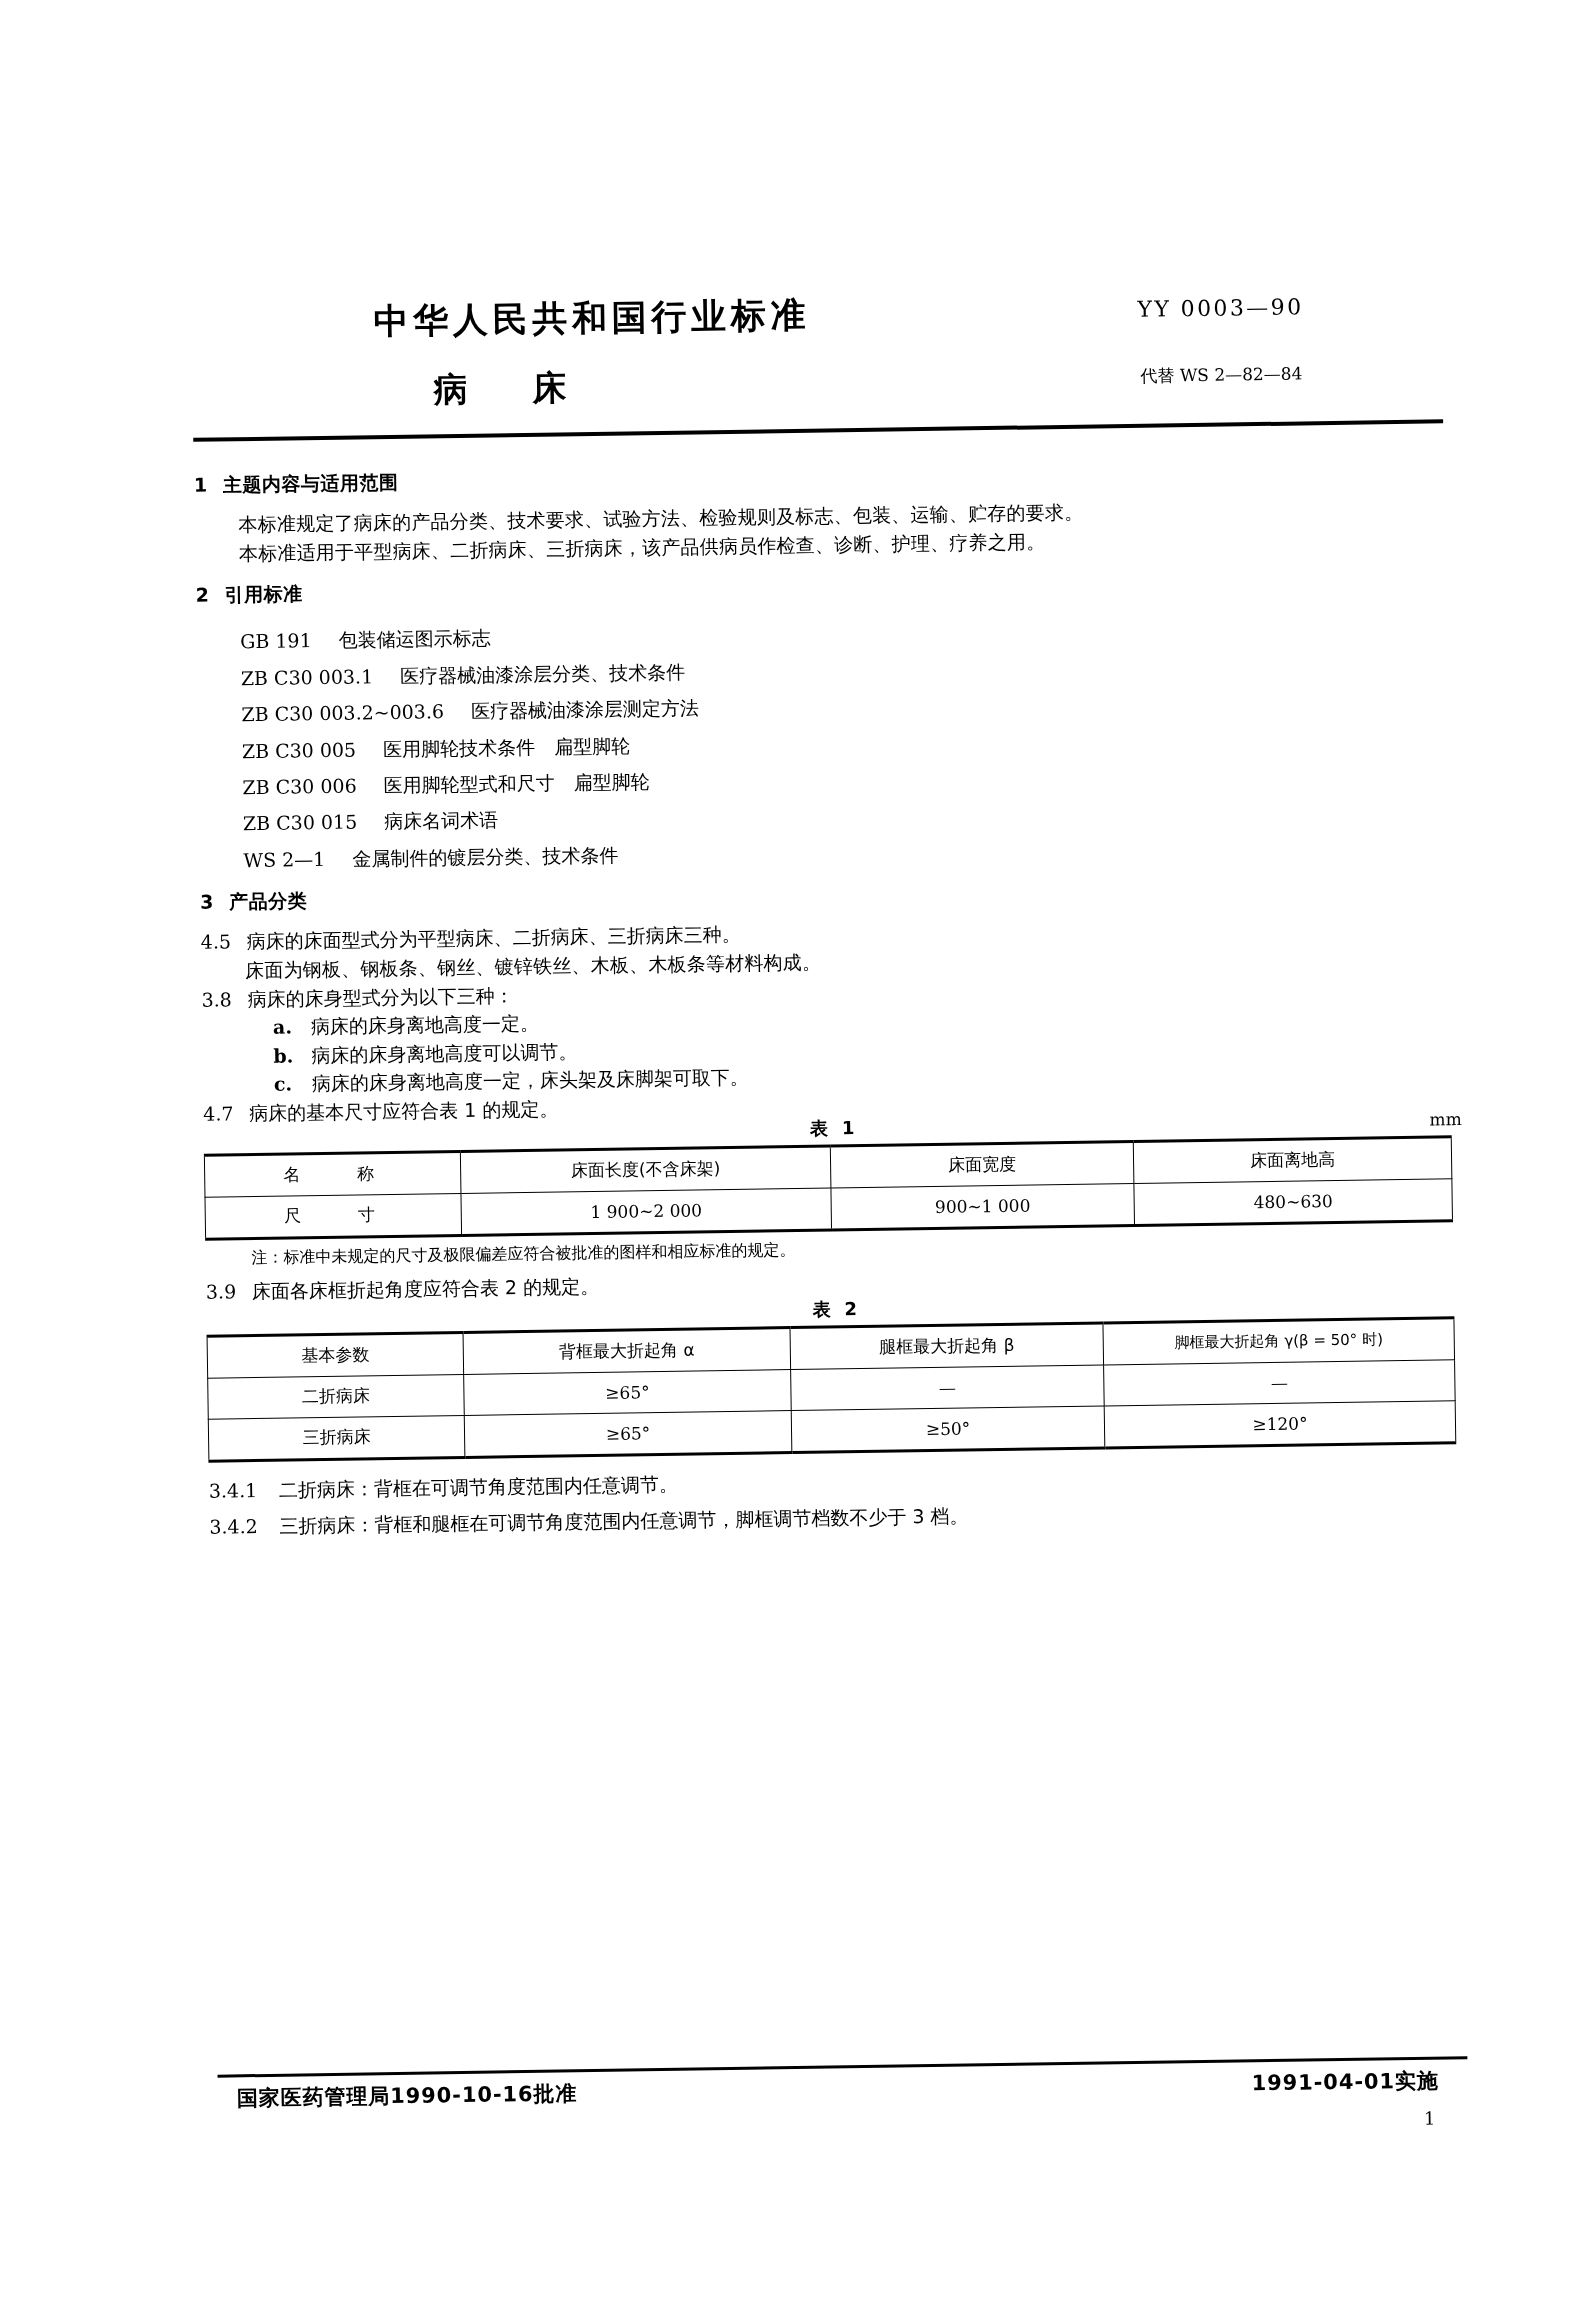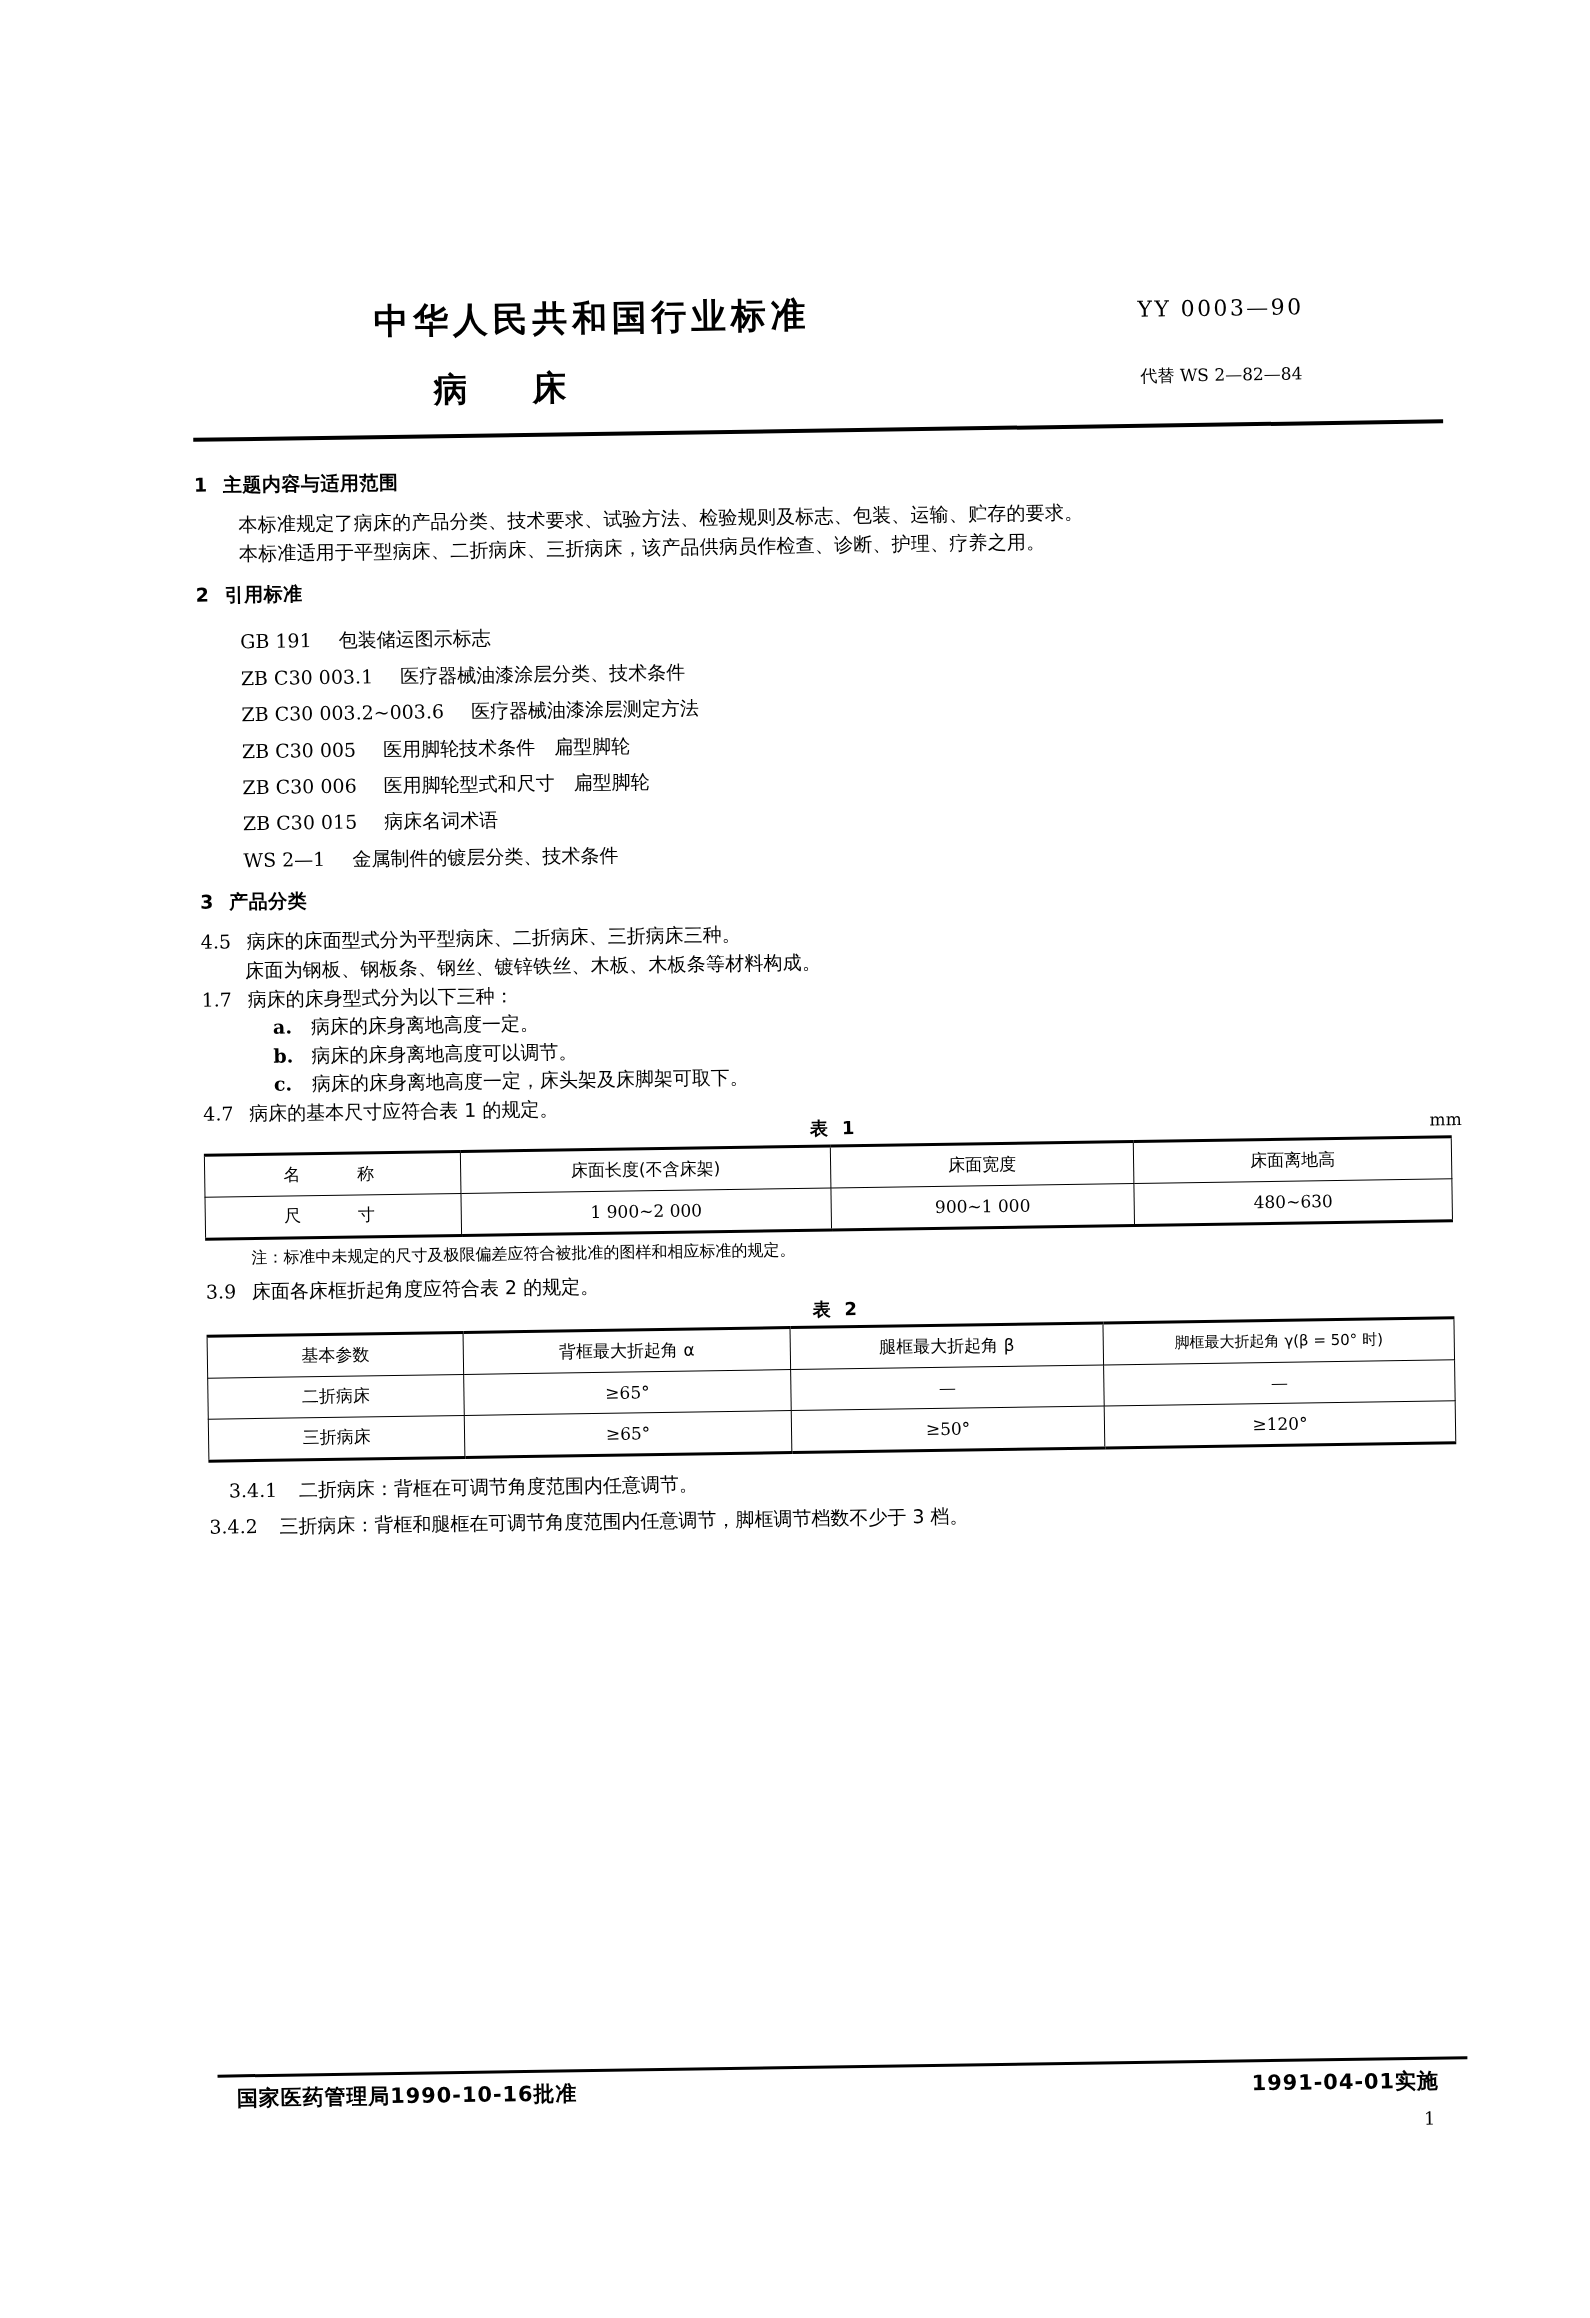--- a/index.html
+++ b/index.html
@@ -299,21 +299,21 @@
       </div>
       <div class="gap-s"></div>
 
       <div class="numbered">
         <span class="lbl">4.5</span>
         <span class="txt">病床的床面型式分为平型病床、二折病床、三折病床三种。</span>
       </div>
       <p class="para indent1">床面为钢板、钢板条、钢丝、镀锌铁丝、木板、木板条等材料构成。</p>
 
       <div class="numbered">
-        <span class="lbl">1.7</span>
+        <span class="lbl">3.8</span>
         <span class="txt">病床的床身型式分为以下三种：</span>
       </div>
 
       <div class="abc">
         <span class="mark">a.</span>
         <span>病床的床身离地高度一定。</span>
       </div>
       <div class="abc">
         <span class="mark">b.</span>
         <span>病床的床身离地高度可以调节。</span>
@@ -393,21 +393,21 @@
             <td class="mono-serif">≥65°</td>
             <td class="mono-serif">≥50°</td>
             <td class="mono-serif">≥120°</td>
           </tr>
         </tbody>
       </table>
 
       <div class="gap-m"></div>
 
       <div class="numbered">
-        <span class="lbl" style="min-width:70px;margin-left:20px;">3.4.1</span>
+        <span class="lbl" style="min-width:70px;">3.4.1</span>
         <span class="txt">二折病床：背框在可调节角度范围内任意调节。</span>
       </div>
       <div class="gap-s"></div>
       <div class="numbered">
         <span class="lbl" style="min-width:70px;">3.4.2</span>
         <span class="txt">三折病床：背框和腿框在可调节角度范围内任意调节，脚框调节档数不少于 3 档。</span>
       </div>
 
       <div class="footer-rule"></div>
       <div class="footer">

